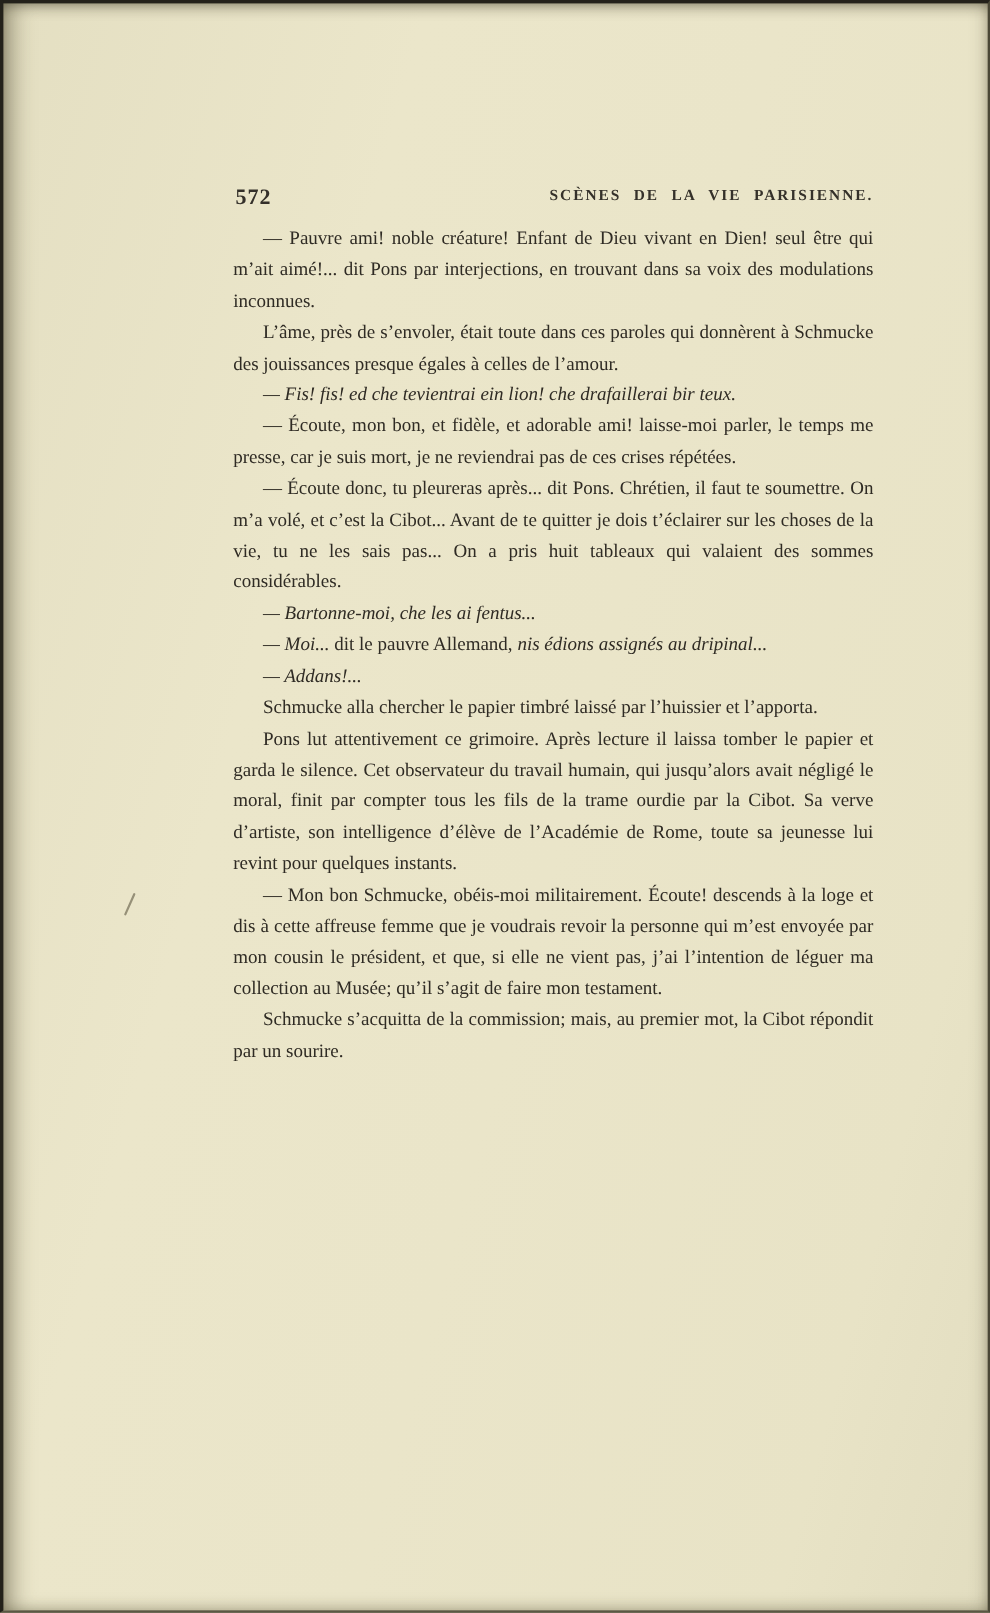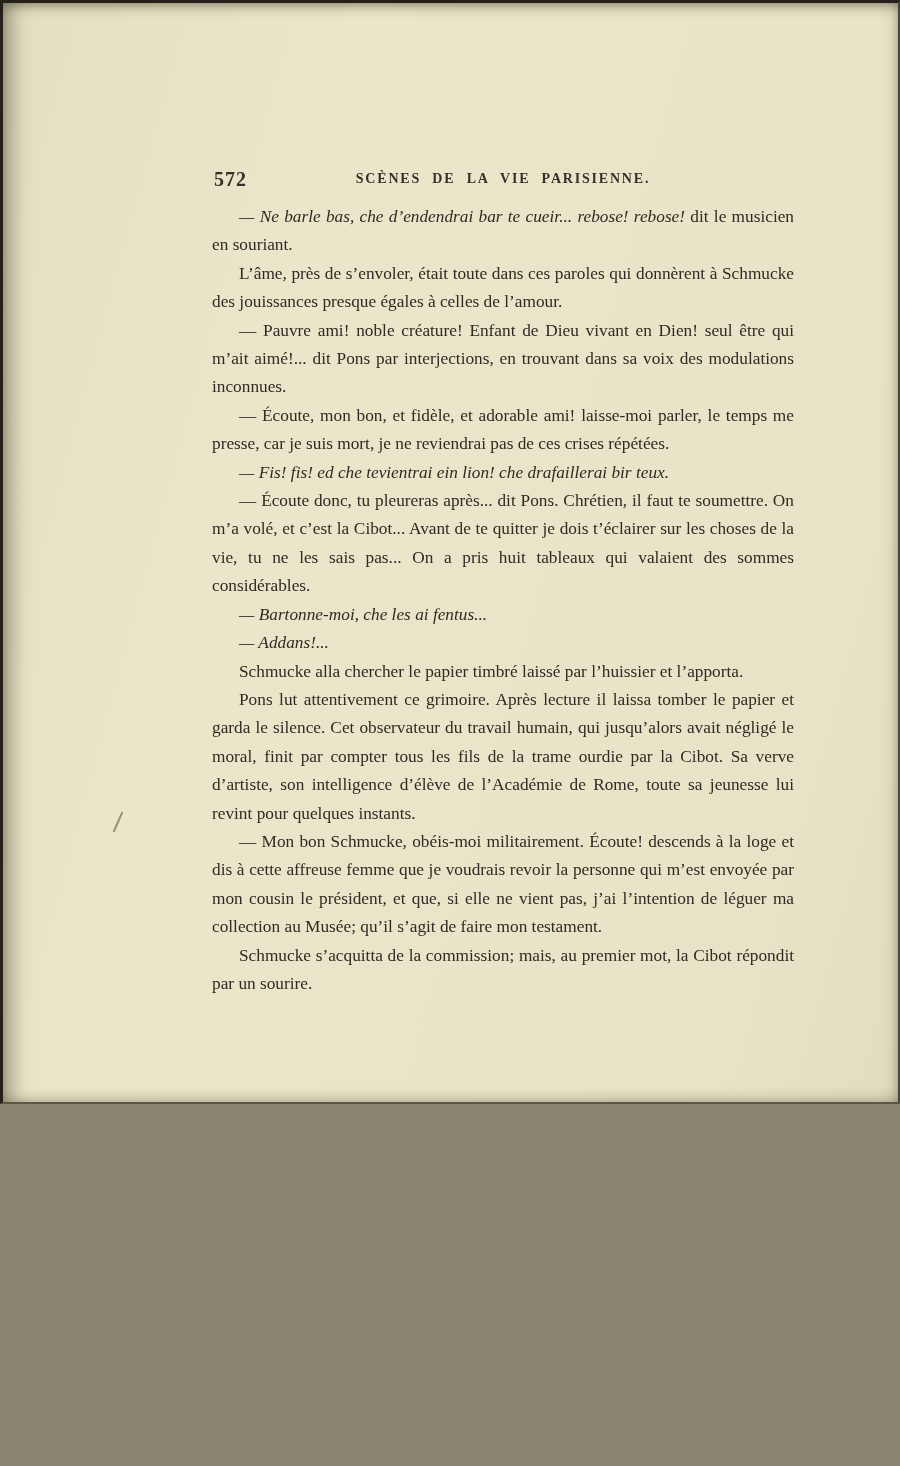--- a/index.html
+++ b/index.html
@@ -8,21 +8,21 @@
   }
   * { box-sizing: border-box; }
   html, body { margin: 0; padding: 0; }
   body {
     width: 900px; height: 1466px;
     background: #8a8570;
     font-family: "Liberation Serif", "DejaVu Serif", serif;
   }
   .page {
     position: relative;
-    width: 900px; height: 1104px;
+    width: 900px; height: 1466px;
     background:
       linear-gradient(105deg, #e4dfc2 0%, #ebe6ca 30%, var(--paper) 55%, #e8e3c6 85%, #e2ddc0 100%);
     border-top: 3px solid #23211a;
     border-left: 3px solid #23211a;
     border-right: 2px solid #4a4736;
     border-bottom: 2px solid #5a5743;
     box-shadow:
       inset 16px 0 22px -10px rgba(70, 64, 40, 0.55),
       inset 0 8px 14px -8px rgba(50, 46, 30, 0.6),
       inset -10px 0 16px -10px rgba(70, 64, 40, 0.35),
@@ -46,21 +46,21 @@
     position: absolute;
     left: 2px;
     top: 1px;
     font-size: 20px;
     font-weight: bold;
     letter-spacing: 1px;
     color: #34302a;
   }
   .runtitle {
     display: block;
-    text-align: center;
+    text-align: right;
     font-size: 14px;
     font-weight: bold;
     letter-spacing: 1.8px;
     word-spacing: 6px;
     padding-top: 4px;
     color: #35312a;
   }
   .bodytext {
     font-size: 17.3px;
     line-height: 28.4px;
@@ -91,27 +91,27 @@
   <div class="scratch-mark"></div>
 
   <div class="content">
 
     <div class="header">
       <span class="pagenum">572</span>
       <span class="runtitle">SCÈNES DE LA VIE PARISIENNE.</span>
     </div>
 
     <div class="bodytext" id="text-body">
-        <p class="para"><span class="it">— Ne barle bas, che d’endendrai bar te cueir... rebose! rebose! </span><span>dit le musicien en souriant.</span></p>
+        <p class="para"><span>— Pauvre ami! noble créature! Enfant de Dieu vivant en Dien! seul être qui m’ait aimé!... dit Pons par interjections, en trouvant dans sa voix des modulations inconnues.</span></p>
         <p class="para"><span>L’âme, près de s’envoler, était toute dans ces paroles qui donnèrent à Schmucke des jouissances presque égales à celles de l’amour.</span></p>
-        <p class="para"><span>— Pauvre ami! noble créature! Enfant de Dieu vivant en Dien! seul être qui m’ait aimé!... dit Pons par interjections, en trouvant dans sa voix des modulations inconnues.</span></p>
+        <p class="para"><span class="it">— Fis! fis! ed che tevientrai ein lion! che drafaillerai bir teux.</span></p>
         <p class="para"><span>— Écoute, mon bon, et fidèle, et adorable ami! laisse-moi parler, le temps me presse, car je suis mort, je ne reviendrai pas de ces crises répétées.</span></p>
-        <p class="para"><span class="it">— Fis! fis! ed che tevientrai ein lion! che drafaillerai bir teux.</span></p>
         <p class="para"><span>— Écoute donc, tu pleureras après... dit Pons. Chrétien, il faut te soumettre. On m’a volé, et c’est la Cibot... Avant de te quitter je dois t’éclairer sur les choses de la vie, tu ne les sais pas... On a pris huit tableaux qui valaient des sommes considérables.</span></p>
         <p class="para"><span class="it">— Bartonne-moi, che les ai fentus...</span></p>
+        <p class="para"><span class="it">— Moi...</span><span> dit le pauvre Allemand, </span><span class="it">nis édions assignés au dripinal...</span></p>
         <p class="para"><span class="it">— Addans!...</span></p>
         <p class="para"><span>Schmucke alla chercher le papier timbré laissé par l’huissier et l’apporta.</span></p>
         <p class="para"><span>Pons lut attentivement ce grimoire. Après lecture il laissa tomber le papier et garda le silence. Cet observateur du travail humain, qui jusqu’alors avait négligé le moral, finit par compter tous les fils de la trame ourdie par la Cibot. Sa verve d’artiste, son intelligence d’élève de l’Académie de Rome, toute sa jeunesse lui revint pour quelques instants.</span></p>
         <p class="para"><span>— Mon bon Schmucke, obéis-moi militairement. Écoute! descends à la loge et dis à cette affreuse femme que je voudrais revoir la personne qui m’est envoyée par mon cousin le président, et que, si elle ne vient pas, j’ai l’intention de léguer ma collection au Musée; qu’il s’agit de faire mon testament.</span></p>
         <p class="para"><span>Schmucke s’acquitta de la commission; mais, au premier mot, la Cibot répondit par un sourire.</span></p>
       </div>
 
   </div>
 </div>
 

